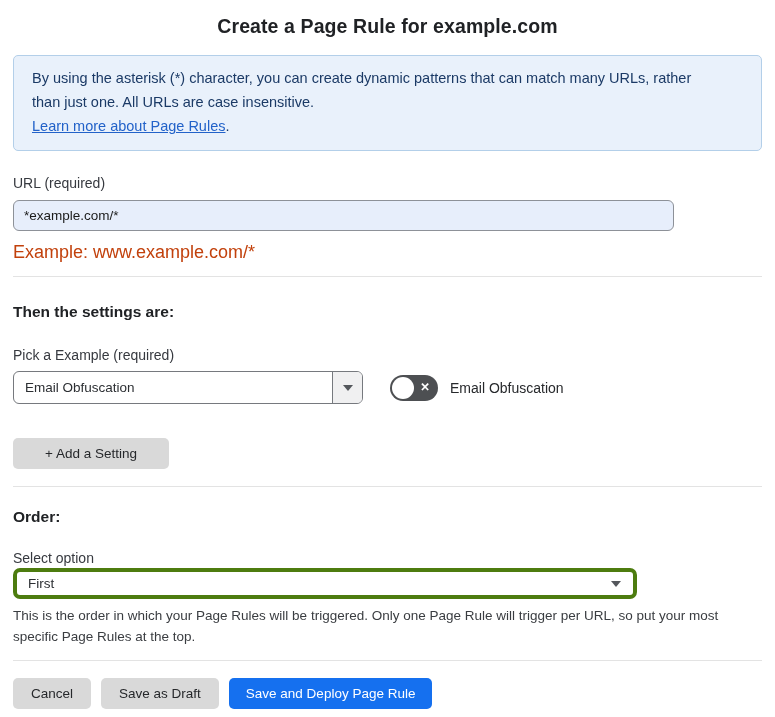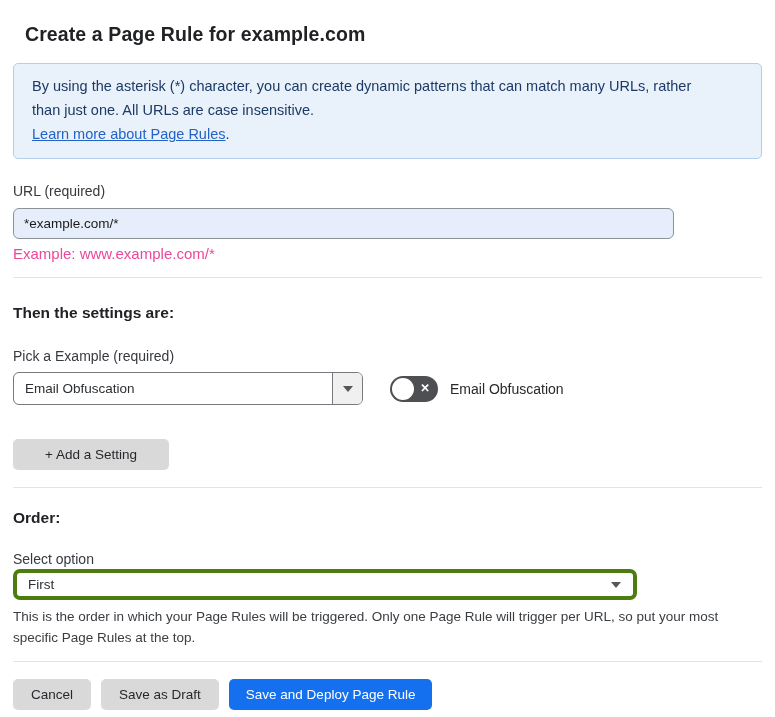--- a/index.html
+++ b/index.html
@@ -16,21 +16,21 @@
   body{
     width:775px;height:717px;
     background:#ffffff;
     font-family:"Liberation Sans", sans-serif;
     color:#202225;
     padding:9px 13px 0 13px;
     overflow:hidden;
   }
   .page-title{
     font-size:19.5px;font-weight:700;color:#202225;
-    line-height:26px;margin:12px;letter-spacing:.1px;
+    line-height:26px;margin:4px;letter-spacing:.1px;text-align:center;
   }
   .info-box{
     margin-top:16px;
     background:var(--info-bg);
     border:1px solid var(--info-border);
     border-radius:5px;
     padding:10px 18px 12px 18px;
     color:var(--info-text);
     font-size:14.5px;line-height:24px;
   }
@@ -41,21 +41,21 @@
     margin-top:23px;font-size:14px;color:#36393f;line-height:18px;
   }
   .url-input{
     display:block;width:661px;height:31px;
     margin-top:8px;
     background:var(--input-bg);
     border:1px solid #8d9198;border-radius:6px;
     padding:0 10px;font-family:"Liberation Sans",sans-serif;
     font-size:13.5px;color:#1b1b1b;outline:none;
   }
-  .helper-text{margin-top:5px;font-size:15px;color:#ec4899;line-height:19px;}
+  .helper-text{margin-top:12px;font-size:18px;color:#c2410c;line-height:19px;}
   hr.divider{
     border:none;border-top:1px solid #e3e3e3;
     margin:14px 0 0 0;width:749px;
   }
   .section-heading{
     font-size:15.5px;font-weight:700;color:#202225;line-height:20px;
   }
   .heading-settings{margin-top:25px;}
   .picker-label{margin-top:24px;}
   .setting-row{

